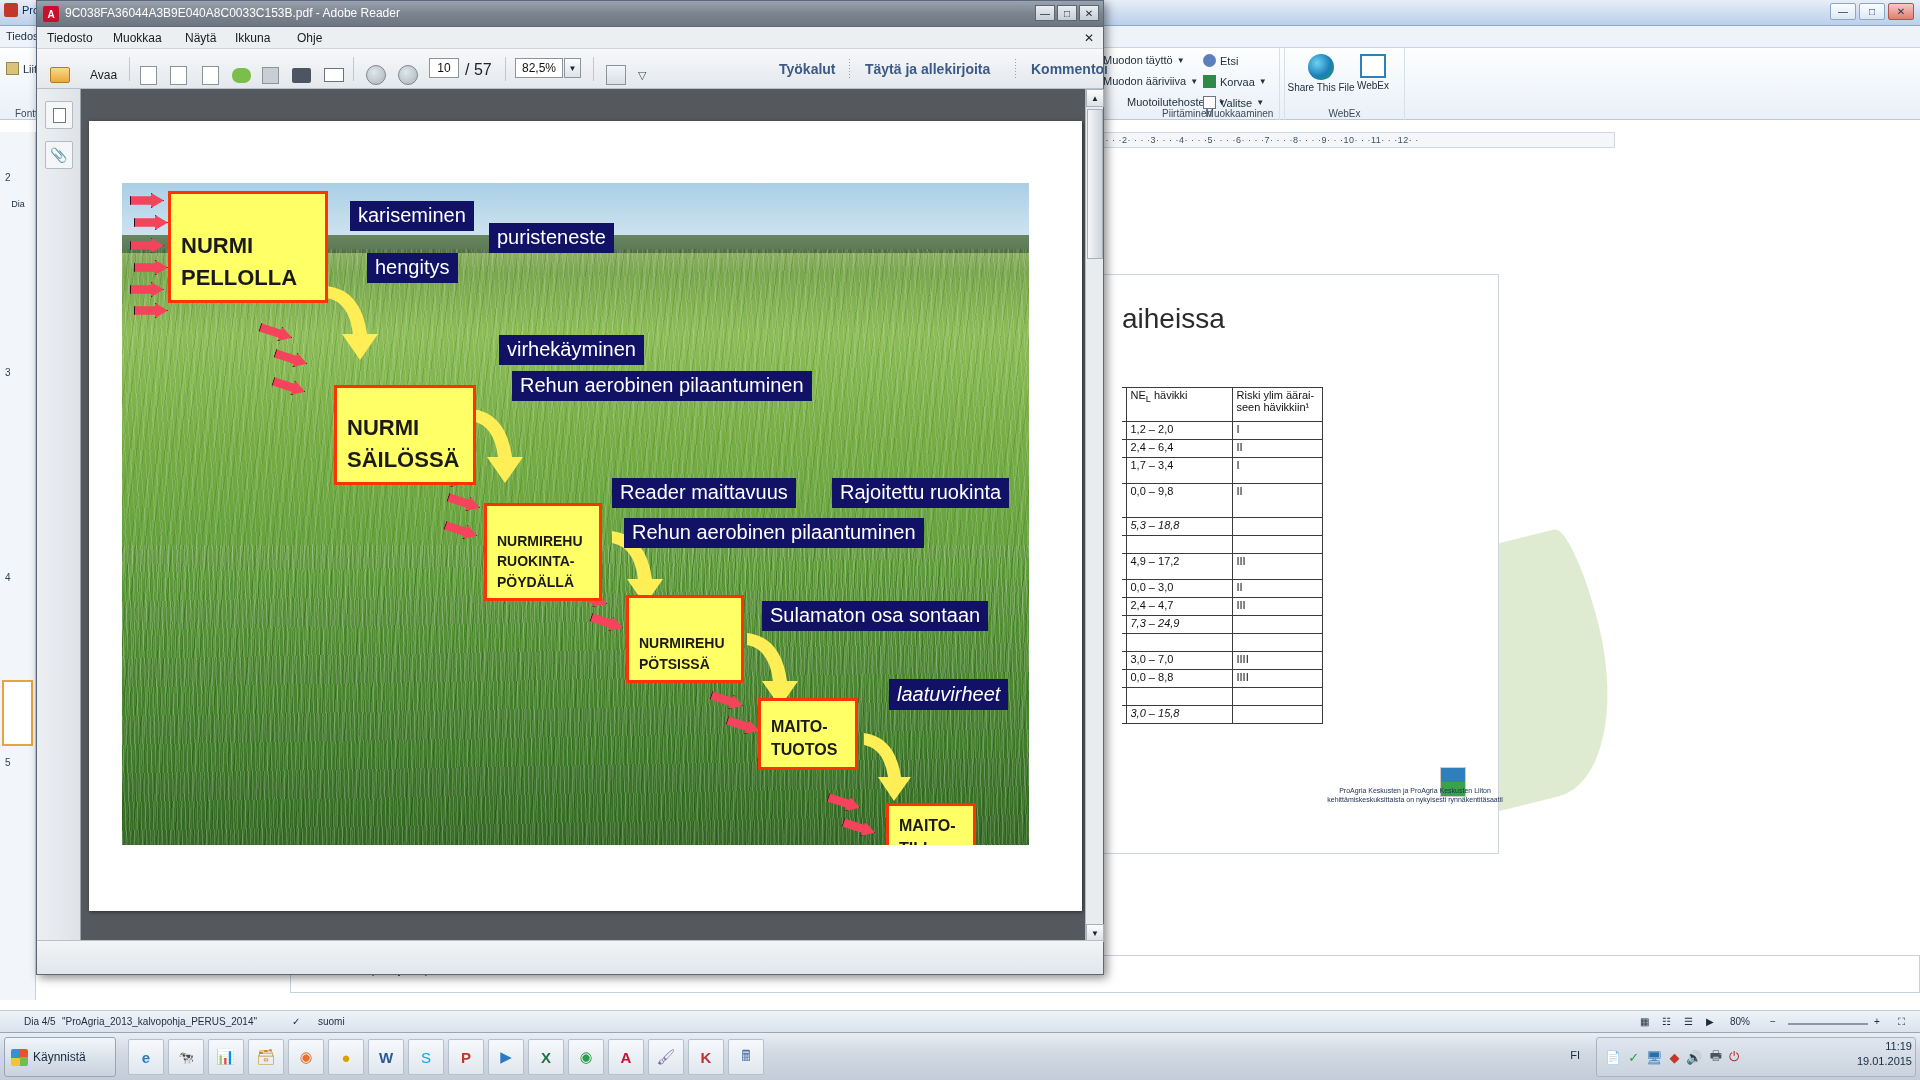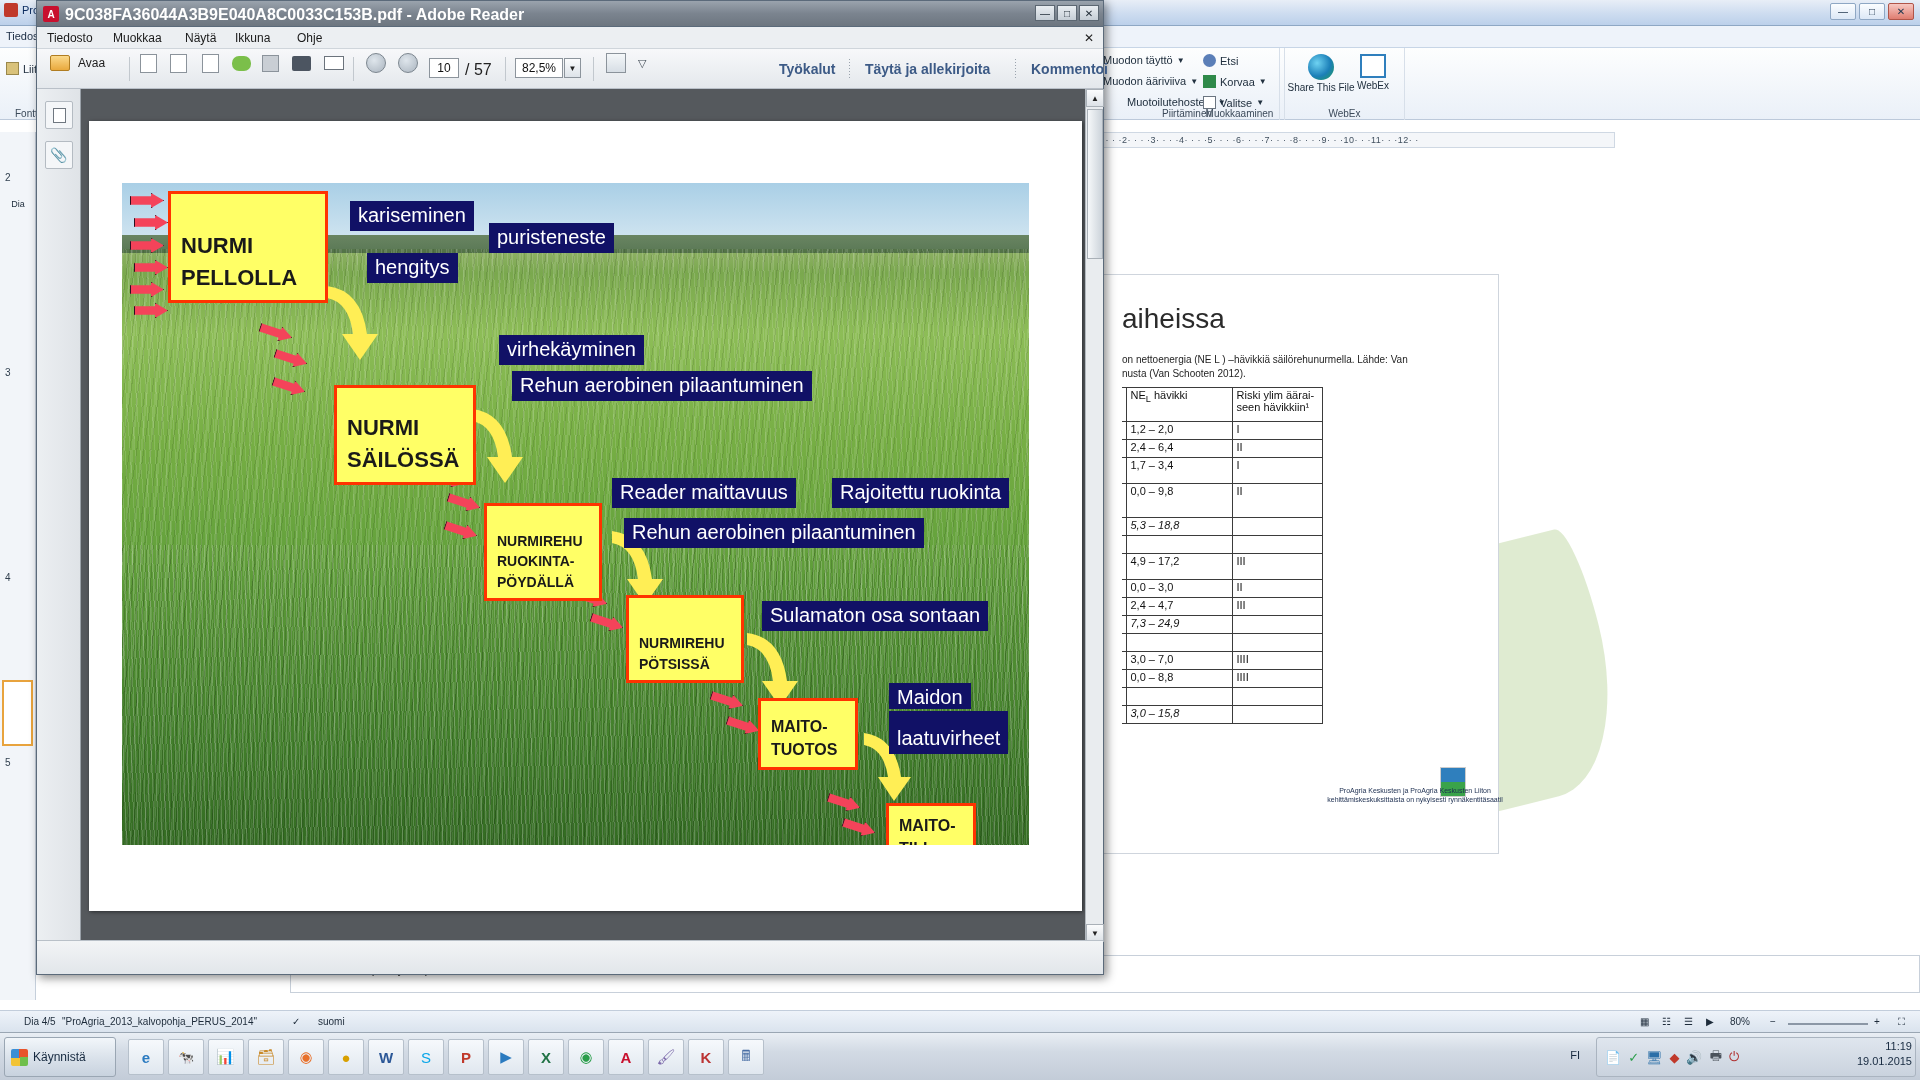--- a/index.html
+++ b/index.html
@@ -141,22 +141,22 @@
     background:#eceff2;
     border:1px solid #5b6a7a;
     box-shadow:3px 3px 9px rgba(0,0,0,.45);
   }
   .rd-titlebar{
     position:absolute; left:0; top:0; width:100%; height:26px;
     background:linear-gradient(to bottom,#9aa3ad,#7b848f 50%,#6d7680);
     border-bottom:1px solid #5b6a7a;
   }
   .rd-title{
-    position:absolute; left:28px; top:5px; font-size:16px; color:#ffffff;
-    font-family:"Liberation Sans", sans-serif; white-space:nowrap;font-weight:bold;
+    position:absolute; left:28px; top:5px; font-size:12px; color:#ffffff;
+    font-family:"Liberation Sans", sans-serif; white-space:nowrap;
   }
   .rd-appicon{
     position:absolute; left:6px; top:5px; width:16px; height:16px;
     background:#c8102e; border-radius:2px; color:#fff; font-size:10px;
     display:flex;align-items:center;justify-content:center; font-weight:bold;
   }
   .rd-winbtns{ position:absolute; right:4px; top:4px; display:flex; gap:2px; }
   .rd-winbtn{
     width:20px;height:16px;border:1px solid #5c6772;
     background:linear-gradient(to bottom,#e9edf1,#c6ced6);
@@ -169,21 +169,21 @@
   }
   .rd-menubar .mi{ position:absolute; top:4px; }
   .rd-mdi-close{ position:absolute; right:9px; top:4px; font-size:12px; color:#222; }
 
   .rd-toolbar{
     position:absolute; left:0; top:48px; width:100%; height:40px;
     background:linear-gradient(to bottom,#f7f8fa,#e4e8ec);
     border-bottom:1px solid #b9c0c8;
   }
   .tb-btn{
-    position:absolute; top:0; height:28px; display:flex; align-items:center; gap:8px;
+    position:absolute; top:12px; height:28px; display:flex; align-items:center; gap:20px;
     font-size:12px; color:#1d1d1d; padding:0 3px;
   }
   .tb-sep{ position:absolute; top:8px; width:1px; height:24px; background:#c2c8ce; }
   .pagebox{
     position:absolute; top:9px; width:30px; height:20px; border:1px solid #8c949c;
     background:#fff; font-size:12px; text-align:center; line-height:19px; color:#111;
   }
   .pagetot{ position:absolute; top:12px; font-size:16px; color:#222; }
   .zoombox{
     position:absolute; top:9px; width:48px; height:20px; border:1px solid #8c949c;
@@ -418,24 +418,20 @@
     <div class="tabs-left">Dia</div>
     <div class="thumb-num" style="top:40px;">2</div>
     <div class="thumb-num" style="top:235px;">3</div>
     <div class="thumb-num" style="top:440px;">4</div>
     <div class="thumb-num" style="top:625px;">5</div>
     <div style="position:absolute;left:2px;top:548px;width:31px;height:66px;border:2px solid #e8a33d;background:#fff;"></div>
   </div>
 
   <div class="slide-canvas">
     <div class="slide-title">aiheissa</div>
-    <div class="slide-sub">
-      <span>on nettoenergia (NE L ) –hävikkiä säilörehunurmella. Lähde: Van</span><br>
-      <span>nusta (Van Schooten 2012).</span>
-    </div>
     <table class="nel">
       <tbody id="nel-body">
           <tr class="tall">
             <td class="c0"></td>
             <td class="c1">NE<sub>L</sub> hävikki</td>
             <td class="c2">Riski ylim äärai-<br>seen hävikkiin¹</td>
           </tr>
           <tr>
             <td class="c0"></td>
             <td class="c1">1,2 – 2,0</td>
@@ -706,21 +702,21 @@
         <div class="blabel f20" style="left:228px; top:18px;">kariseminen</div>
         <div class="blabel f20" style="left:367px; top:40px;">puristeneste</div>
         <div class="blabel f20" style="left:245px; top:70px;">hengitys</div>
         <div class="blabel f20" style="left:377px; top:152px;">virhekäyminen</div>
         <div class="blabel f20" style="left:390px; top:188px;">Rehun aerobinen pilaantuminen</div>
         <div class="blabel f20" style="left:490px; top:295px;">Reader maittavuus</div>
         <div class="blabel f20" style="left:710px; top:295px;">Rajoitettu ruokinta</div>
         <div class="blabel f20" style="left:502px; top:335px;">Rehun aerobinen pilaantuminen</div>
         <div class="blabel f20" style="left:640px; top:418px;">Sulamaton osa sontaan</div>
         <div class="blabel f20" style="left:767px; top:500px; padding-bottom:0;">Maidon</div>
-        <div class="blabel f20" style="left:767px; top:528px; padding-top:16px;">laatuvirheet</div>
+        <div class="blabel f20" style="left:767px; top:496px; padding-top:4px;font-style:italic;">laatuvirheet</div>
       </div>
     </div>
 
     <div class="rd-vscroll">
       <div class="sc-btn" style="top:0;">▲</div>
       <div class="sc-thumb"></div>
       <div class="sc-btn" style="bottom:0;">▼</div>
     </div>
   </div>
 

